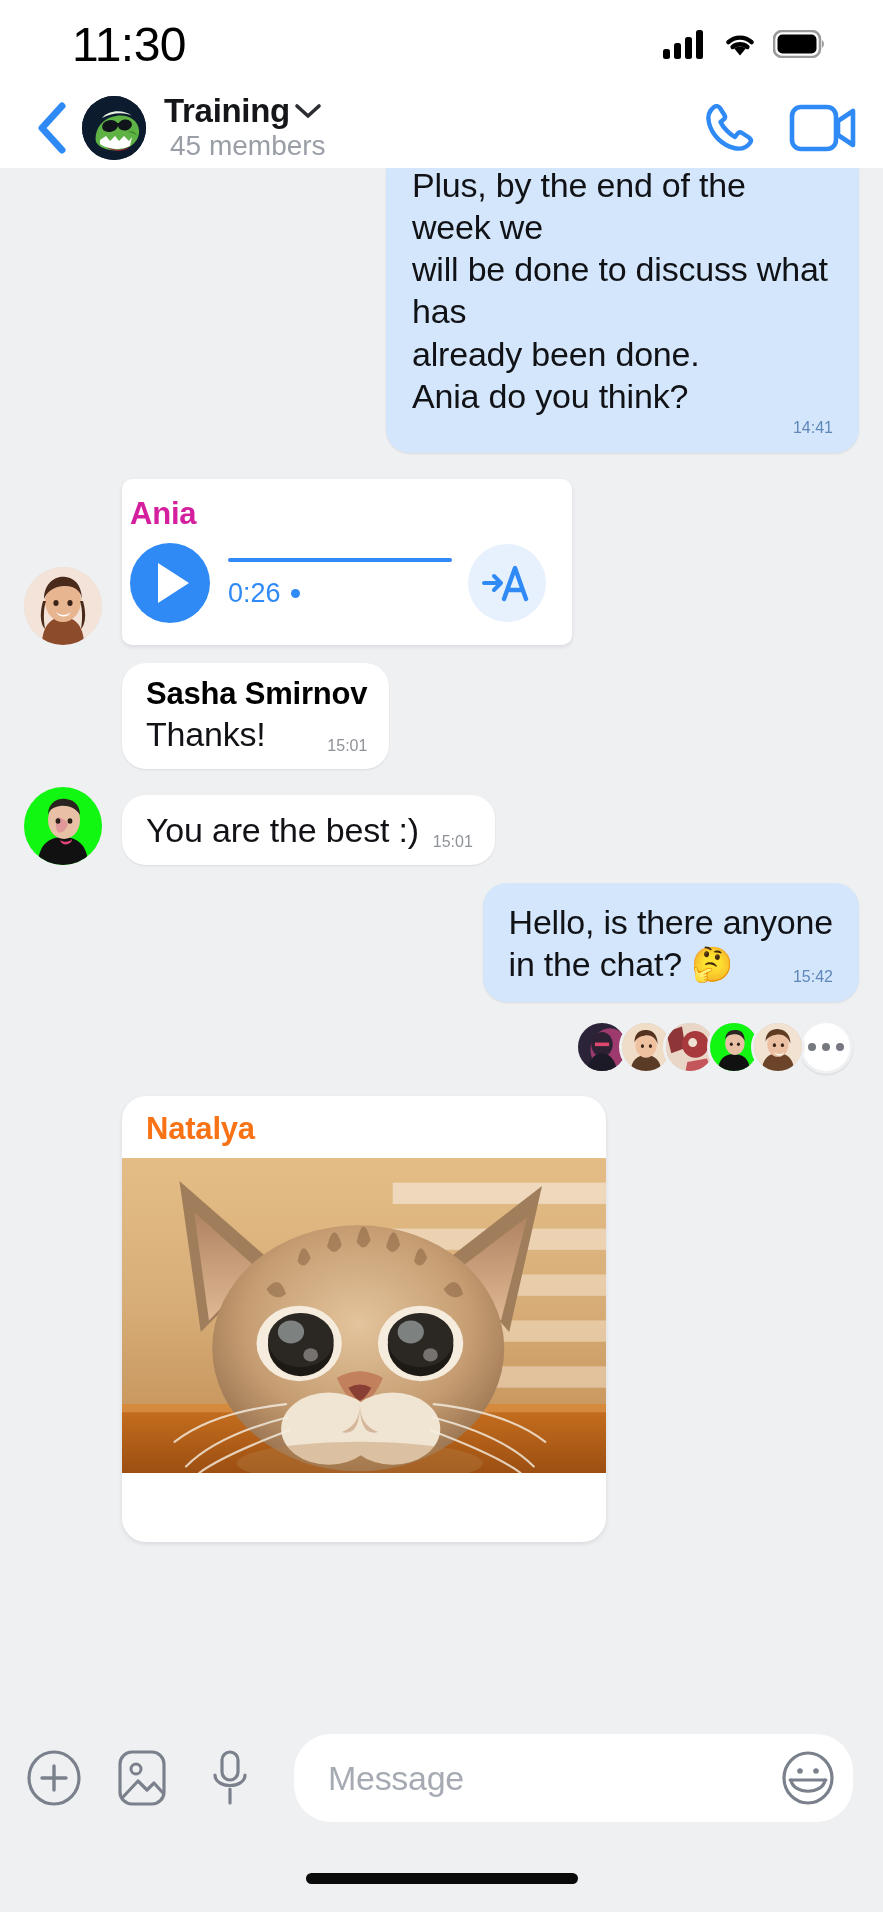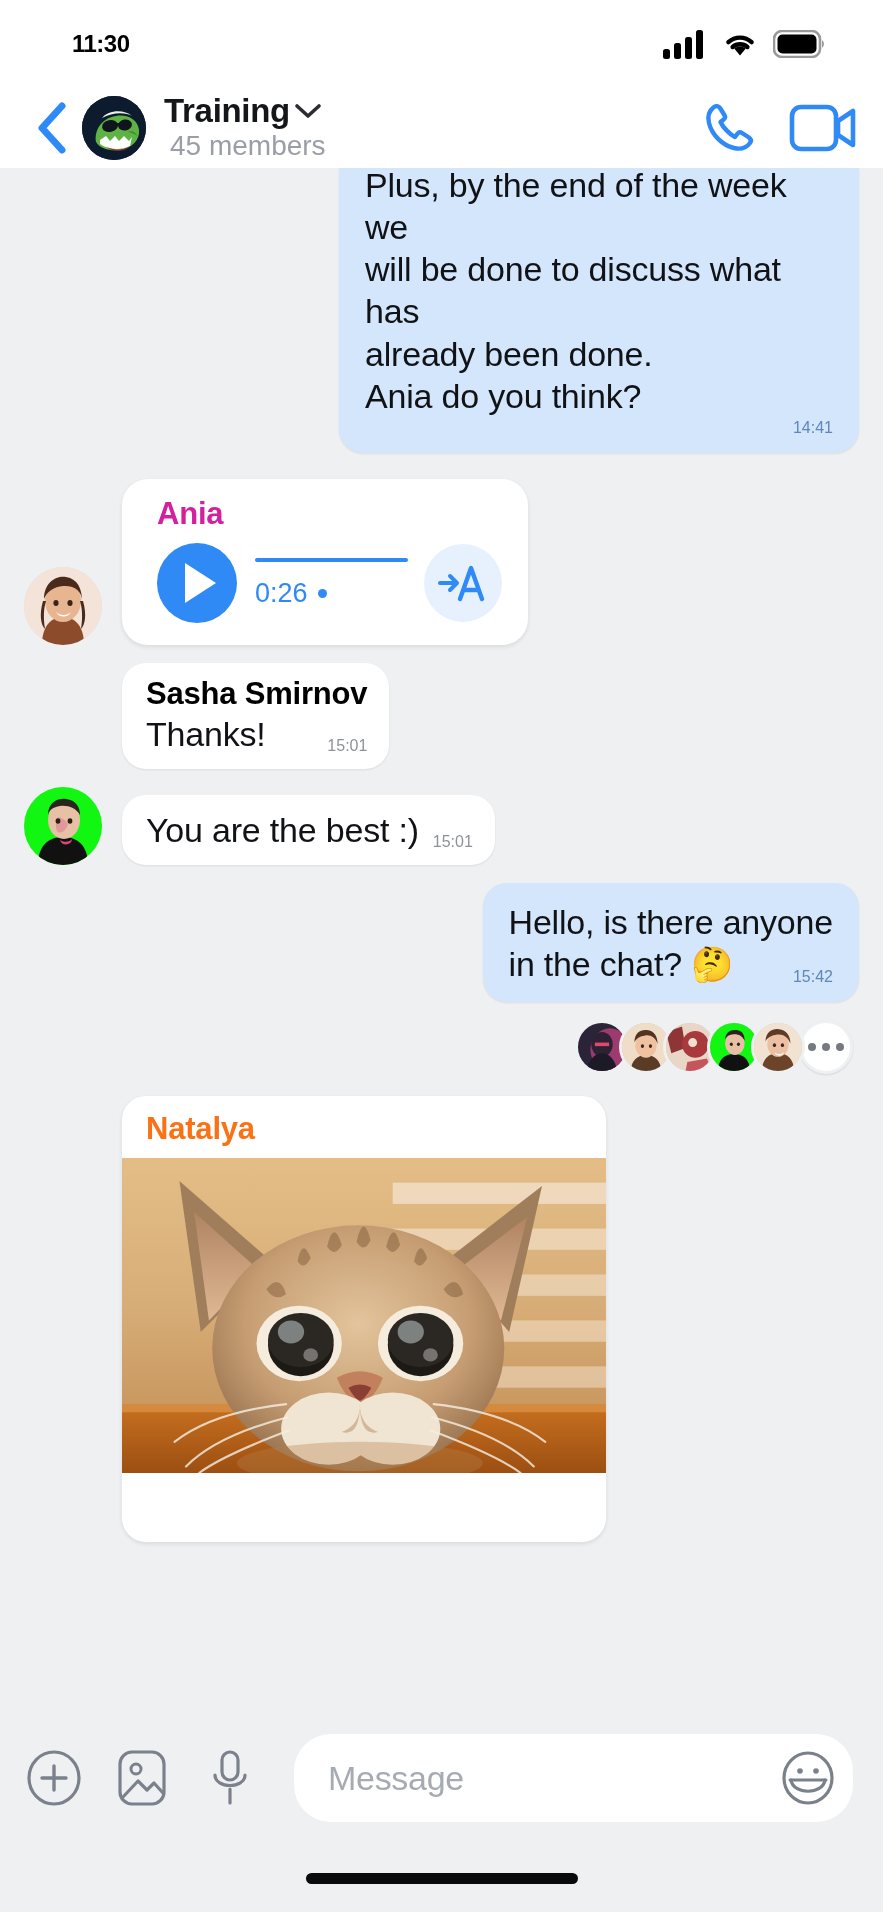--- a/index.html
+++ b/index.html
@@ -17,21 +17,21 @@
   }
 
   
   .statusbar {
     height: 88px; flex: 0 0 88px;
     background: #ffffff;
     display: flex; align-items: center; justify-content: space-between;
     padding: 0 58px 0 72px;
   }
   .status-time {
-    font-size: 24px; font-weight: 700; color: #000;
+    font-size: 48px; font-weight: 400; color: #000;
     letter-spacing: -0.5px;
   }
   .status-icons { display: flex; align-items: center; gap: 14px; }
 
   
   .header {
     flex: 0 0 80px; height: 80px;
     background: #ffffff;
     display: flex; align-items: center;
     padding: 0 26px 0 26px;
@@ -108,36 +108,36 @@
   .time.on-blue { color: #5f87b9; }
   .sender {
     font-size: 31px; font-weight: 700; letter-spacing: -0.2px;
     line-height: 1.1;
   }
 
   
   .clipped-wrap { position: relative; margin-bottom: 26px; }
   .bubble.clipped {
     margin-left: auto;
-    width: 520px;
+    width: 473px;
     padding: 6px 26px 16px 26px;
     border-radius: 0 0 24px 24px;
     margin-top: 0;
   }
   .bubble.clipped .line1 { margin-top: -10px; }
   .timeline-row {
     display: flex; justify-content: flex-end; margin-top: 2px;
   }
 
   
   .voice-card {
-    background: #fff; border-radius: 26px;
+    background: #fff; border-radius: 10px;
     box-shadow: 0 2px 4px rgba(20,25,40,.10);
-    padding: 18px 26px 22px 35px;
-    width: 406px;
+    padding: 18px 26px 22px 8px;
+    width: 450px;
   }
   .voice-body { display: flex; align-items: center; margin-top: 12px; }
   .play-btn {
     width: 80px; height: 80px; border-radius: 50%;
     background: #2f8af5; flex: 0 0 80px;
     display: flex; align-items: center; justify-content: center;
   }
   .play-tri {
     width: 0; height: 0; margin-left: 7px;
     border-top: 20px solid transparent;

